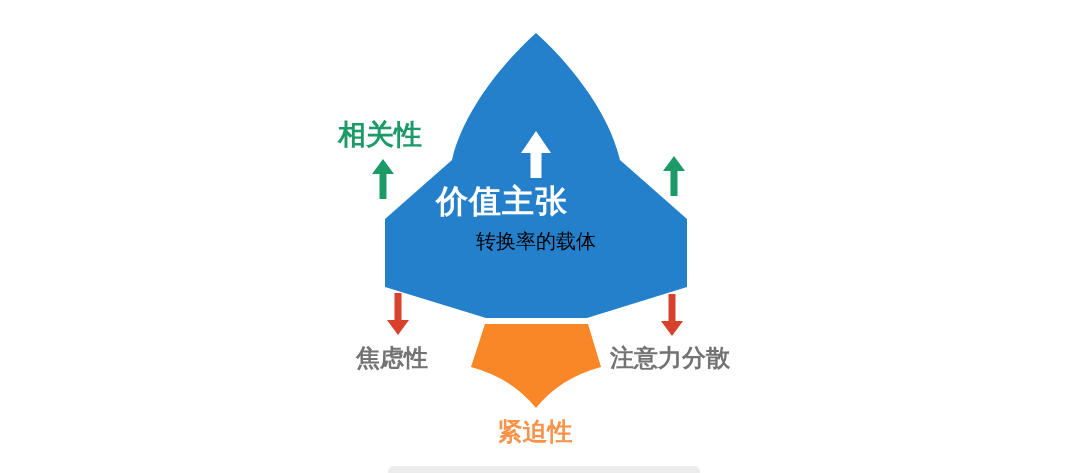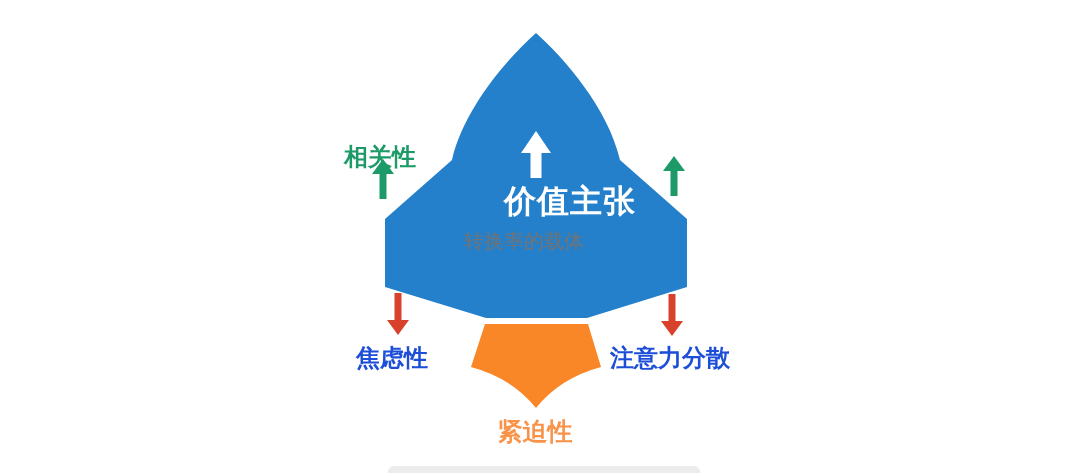--- a/index.html
+++ b/index.html
@@ -5,30 +5,30 @@
   html,body{margin:0;padding:0;background:#fff;}
   .canvas{
     position:relative;width:1080px;height:473px;background:#ffffff;overflow:hidden;
     font-family:"Liberation Sans","DejaVu Sans",sans-serif;
   }
   .abs{position:absolute;}
   svg{display:block;}
   .label{
     position:absolute;text-align:center;font-weight:700;white-space:nowrap;
   }
-  .label.green{color:#1C9A67;font-size:24px;line-height:30px;margin-top:22px;}
-  .label.red{color:#1d4ed8;font-size:24px;line-height:30px;}
+  .label.green{color:#1C9A67;font-size:28px;line-height:30px;}
+  .label.red{color:#737373;font-size:24px;line-height:30px;}
   .label.booster{color:#F99349;font-size:25px;line-height:30px;}
   .rocket-title{
-    position:absolute;left:436px;top:183px;width:200px;text-align:right;
+    position:absolute;left:436px;top:183px;width:200px;text-align:left;
     color:#ffffff;font-size:32px;font-weight:700;letter-spacing:1px;line-height:36px;
   }
   .rocket-subtitle{
-    position:absolute;left:424px;top:228px;width:200px;text-align:center;
-    color:#737373;font-size:20px;font-weight:500;line-height:26px;
+    position:absolute;left:436px;top:228px;width:200px;text-align:center;
+    color:#000000;font-size:20px;font-weight:500;line-height:26px;
   }
   .next-card-edge{
     position:absolute;left:388px;top:466px;width:312px;height:10px;
     background:#ececec;border-radius:6px 6px 0 0;
   }
 </style>
 </head>
 <body>
 
 <div class="canvas">

